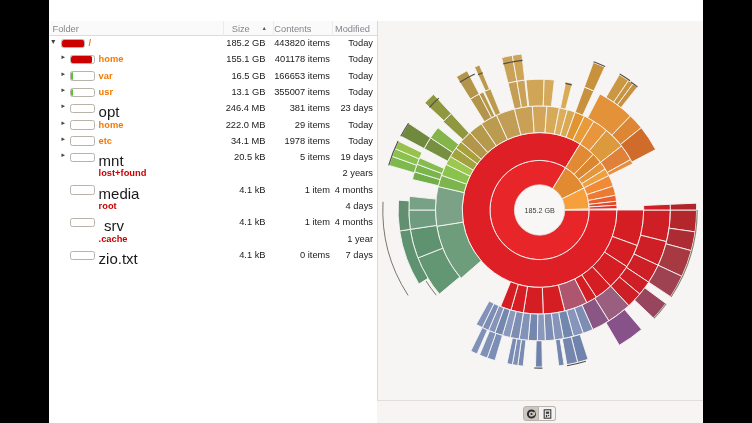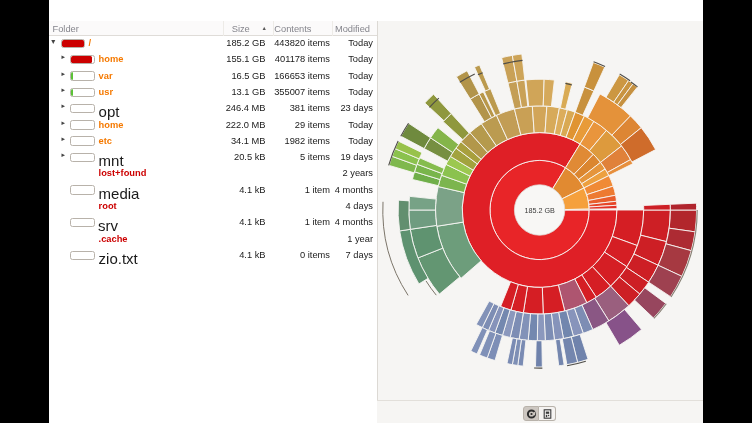--- a/index.html
+++ b/index.html
@@ -98,21 +98,21 @@
 <span class="n-or" style="left:49.6px">home</span>
 <span class="val" style="right:111.0px">222.0 MB</span>
 <span class="val" style="right:46.5px">29 items</span>
 <span class="val" style="right:3.5px">Today</span>
 </div>
 <div class="row" style="top:97.8px">
 <span class="exp2" style="left:12.6px">▸</span>
 <span class="bar" style="left:20.8px;width:25.3px"></span>
 <span class="n-or" style="left:49.6px">etc</span>
 <span class="val" style="right:111.0px">34.1 MB</span>
-<span class="val" style="right:46.5px">1982 items</span>
+<span class="val" style="right:46.5px">1978 items</span>
 <span class="val" style="right:3.5px">Today</span>
 </div>
 <div class="row" style="top:114.1px">
 <span class="exp2" style="left:12.6px">▸</span>
 <span class="bar" style="left:20.8px;width:25.3px"></span>
 <span class="n-pl" style="left:49.6px">mnt</span>
 <span class="val" style="right:111.0px">20.5 kB</span>
 <span class="val" style="right:46.5px">5 items</span>
 <span class="val" style="right:3.5px">19 days</span>
 </div>
@@ -126,21 +126,21 @@
 <span class="val" style="right:111.0px">4.1 kB</span>
 <span class="val" style="right:46.5px">1 item</span>
 <span class="val" style="right:3.5px">4 months</span>
 </div>
 <div class="row" style="top:163.0px">
 <span class="n-rd" style="left:49.6px">root</span>
 <span class="val" style="right:3.5px">4 days</span>
 </div>
 <div class="row" style="top:179.3px">
 <span class="bar" style="left:20.8px;width:25.3px"></span>
-<span class="n-pl" style="left:49px">srv</span>
+<span class="n-pl" style="left:55px">srv</span>
 <span class="val" style="right:111.0px">4.1 kB</span>
 <span class="val" style="right:46.5px">1 item</span>
 <span class="val" style="right:3.5px">4 months</span>
 </div>
 <div class="row" style="top:195.6px">
 <span class="n-rd" style="left:49.6px">.cache</span>
 <span class="val" style="right:3.5px">1 year</span>
 </div>
 <div class="row" style="top:211.9px">
 <span class="bar" style="left:20.8px;width:25.3px"></span>

